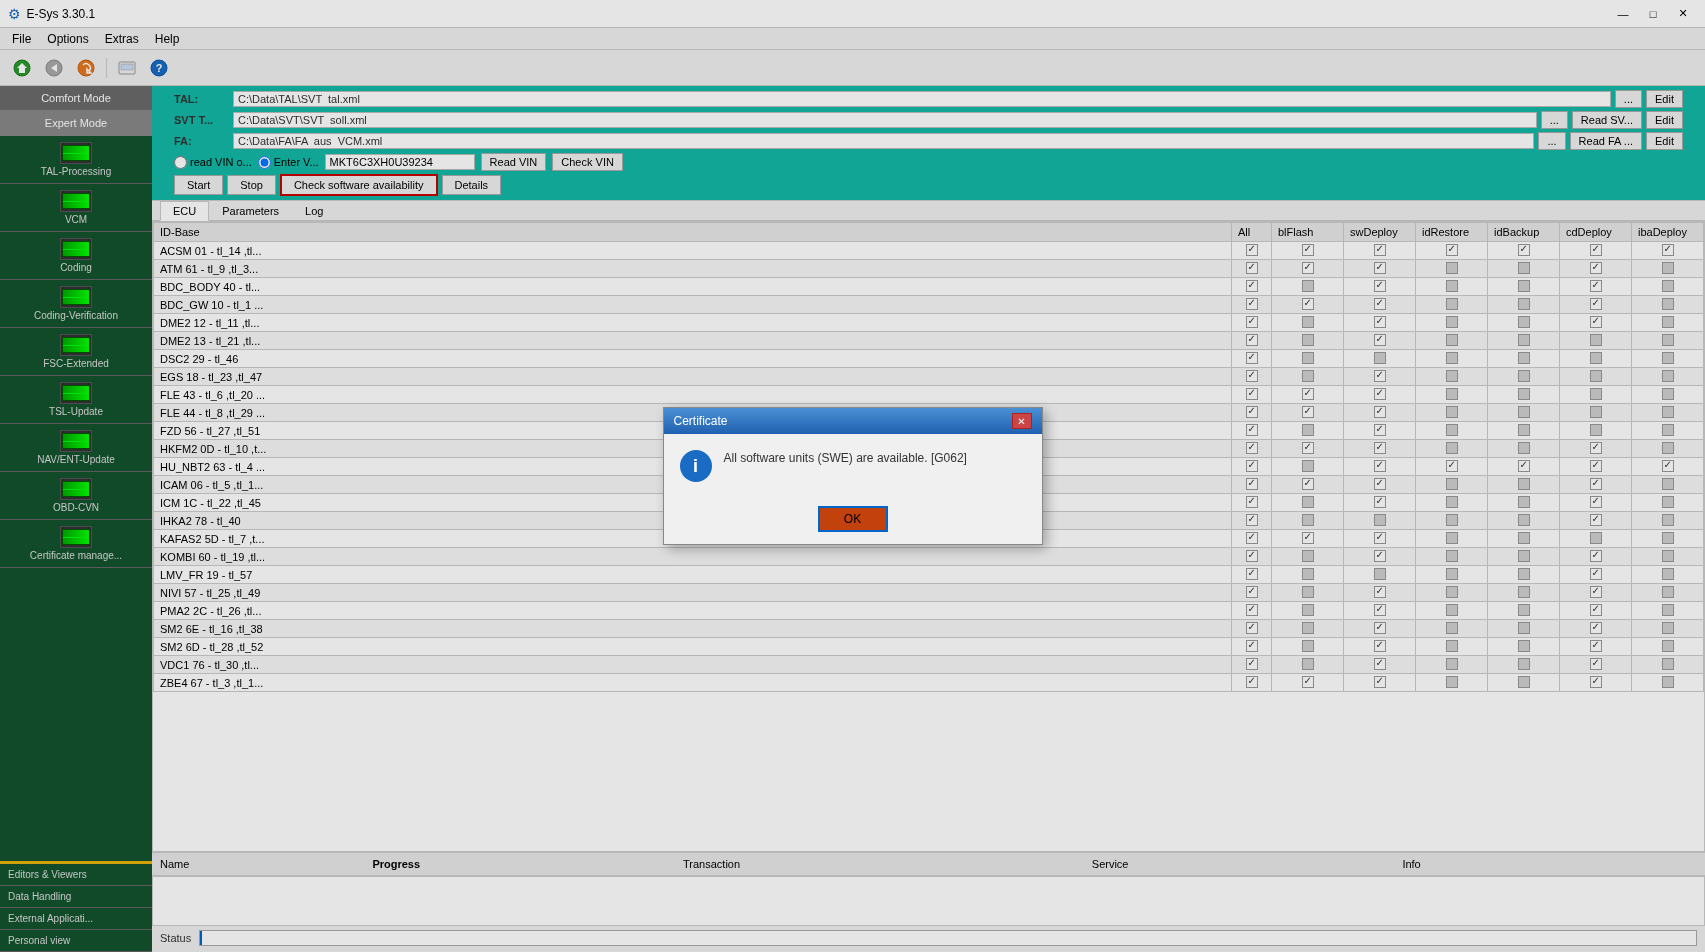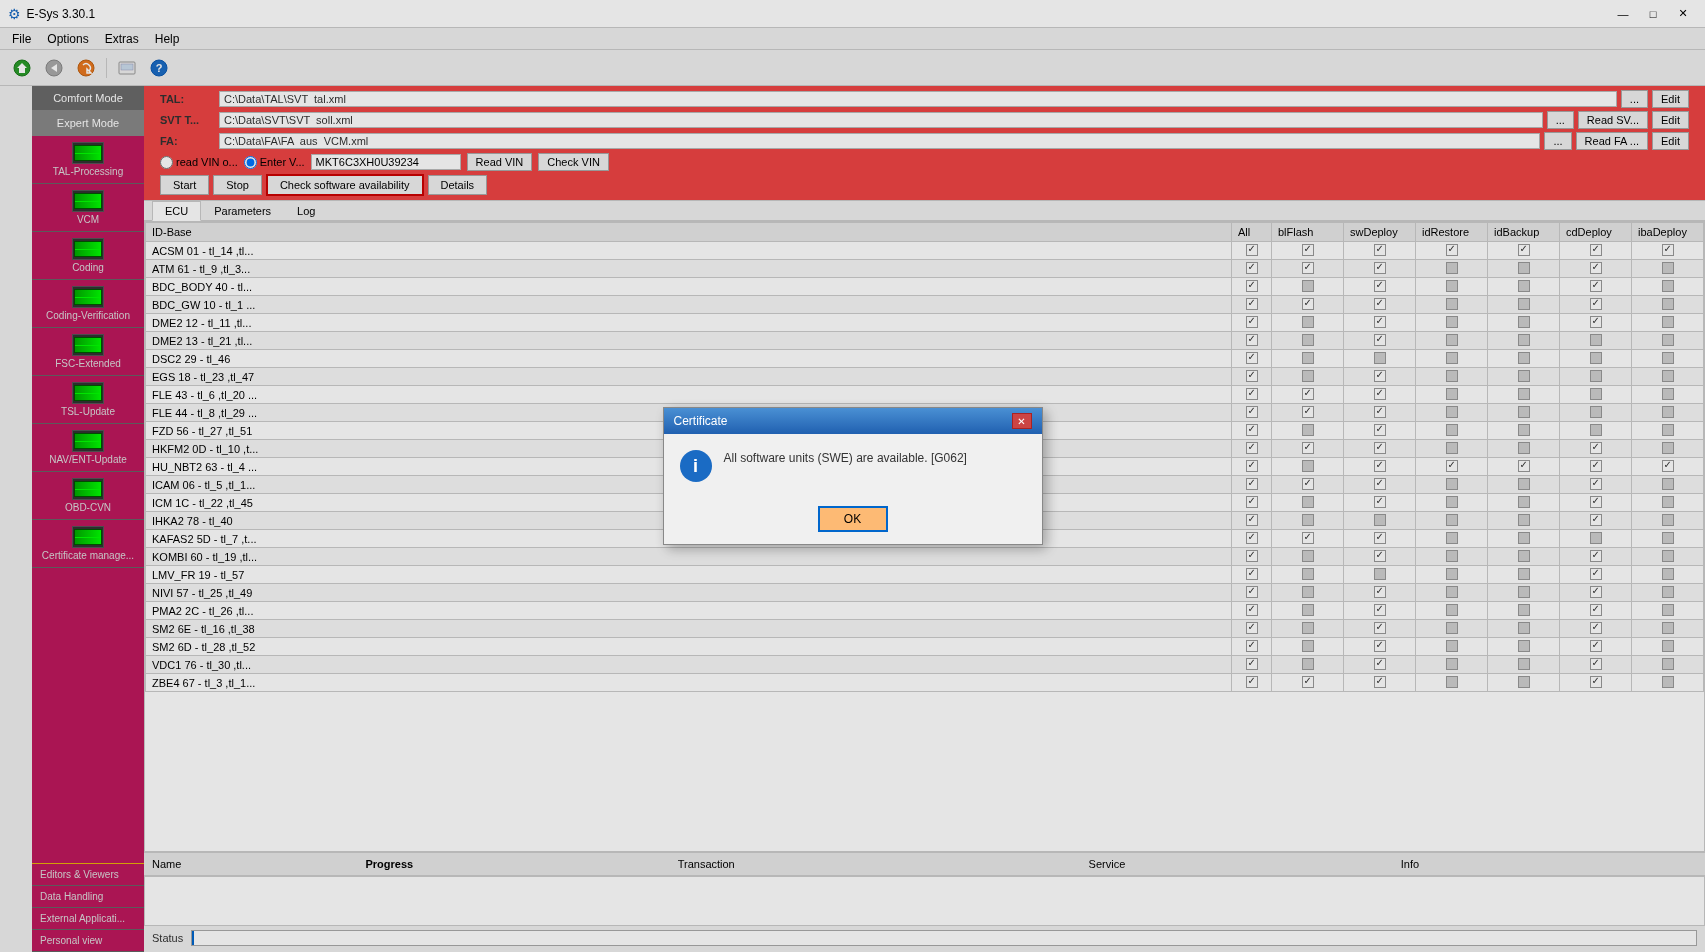--- a/index.html
+++ b/index.html
@@ -49,26 +49,25 @@
     .toolbar-sep { width: 1px; height: 20px; background: #ccc; margin: 0 2px; }
 
     
     .main-layout {
       display: flex;
       height: calc(952px - 28px - 22px - 36px);
     }
 
     
     .sidebar {
-      width: 112px;
-      background: #be185d;
+      width: 152px;
+      background: #14532d;
       display: flex;
       flex-direction: column;
       flex-shrink: 0;
-      margin-left: 32px;
     }
     .sidebar-mode-btn {
       padding: 6px 8px;
       color: #fff;
       background: #6a6a6a;
       border: none;
       cursor: pointer;
       text-align: center;
       font-size: 11px;
       border-bottom: 1px solid #888;
@@ -82,44 +81,44 @@
       color: #fff;
       cursor: pointer;
       border-bottom: 1px solid #666;
     }
     .sidebar-icon { width: 32px; height: 22px; background: #333; border: 1px solid #555; display: flex; align-items: center; justify-content: center; margin-bottom: 2px; }
     .sidebar-icon-inner { width: 28px; height: 16px; background: linear-gradient(to right, #0a0, #0f0); border: 1px solid #050; position: relative; overflow: hidden; }
     .sidebar-icon-line { position: absolute; top: 50%; left: 0; right: 0; height: 1px; background: #0f0; }
     .sidebar-label { font-size: 10px; text-align: center; color: #ddd; }
     .sidebar-bottom {
       margin-top: auto;
-      border-top: 1px solid #eab308;
+      border-top: 3px solid #eab308;
     }
     .sidebar-bottom-item {
       padding: 5px 8px;
       color: #ddd;
       cursor: pointer;
       font-size: 10px;
       border-bottom: 1px solid #666;
     }
 
     
     .content-area {
       flex: 1;
       display: flex;
       flex-direction: column;
       background: #f5f5f5;
       overflow: hidden;
     }
 
     
     .top-section {
-      background: #ef4444;
+      background: #14b8a6;
       border-bottom: 1px solid #ccc;
-      padding: 4px 16px;
+      padding: 4px 22px;
     }
     .info-row {
       display: flex;
       align-items: center;
       margin-bottom: 3px;
       gap: 4px;
     }
     .info-label { width: 55px; font-weight: bold; font-size: 11px; color: #333; }
     .info-value {
       flex: 1;
@@ -313,21 +312,21 @@
     }
     .dialog-message { font-size: 12px; color: #333; line-height: 1.4; }
     .dialog-footer {
       padding: 8px 16px 12px;
       display: flex;
       justify-content: center;
     }
     .dialog-ok-btn {
       padding: 4px 24px;
       font-size: 12px;
-      background: #fdba74;
+      background: #c2410c;
       border: 2px solid #0066cc;
       cursor: pointer;
       min-width: 70px;
     }
 
     .ecu-id-col { min-width: 170px; margin-top: 24px; }
     .all-col { width: 40px; }
     .deploy-col { width: 72px; }
   </style>
 </head>

